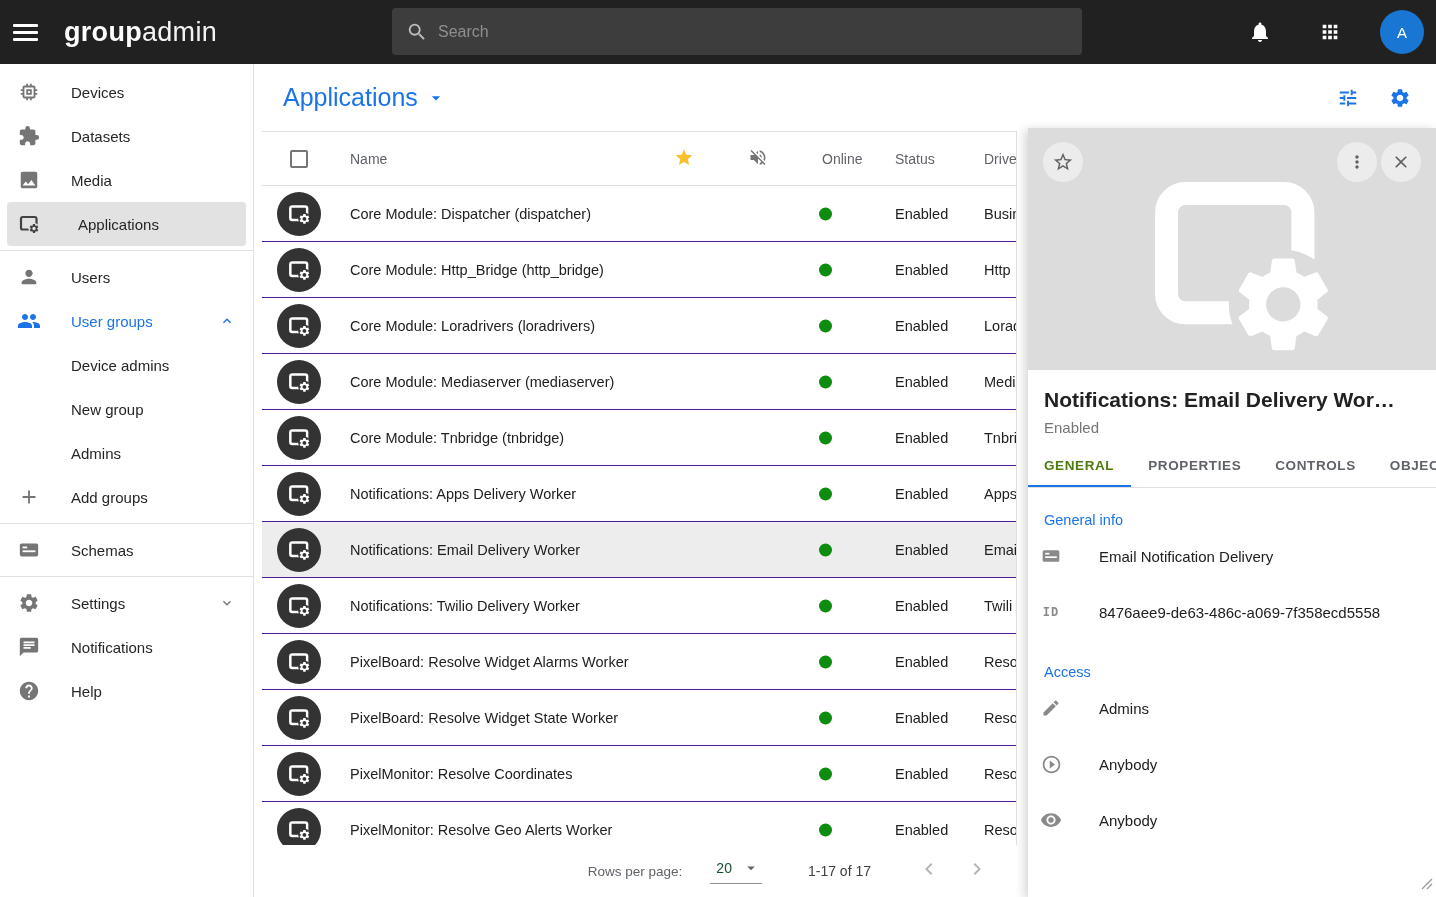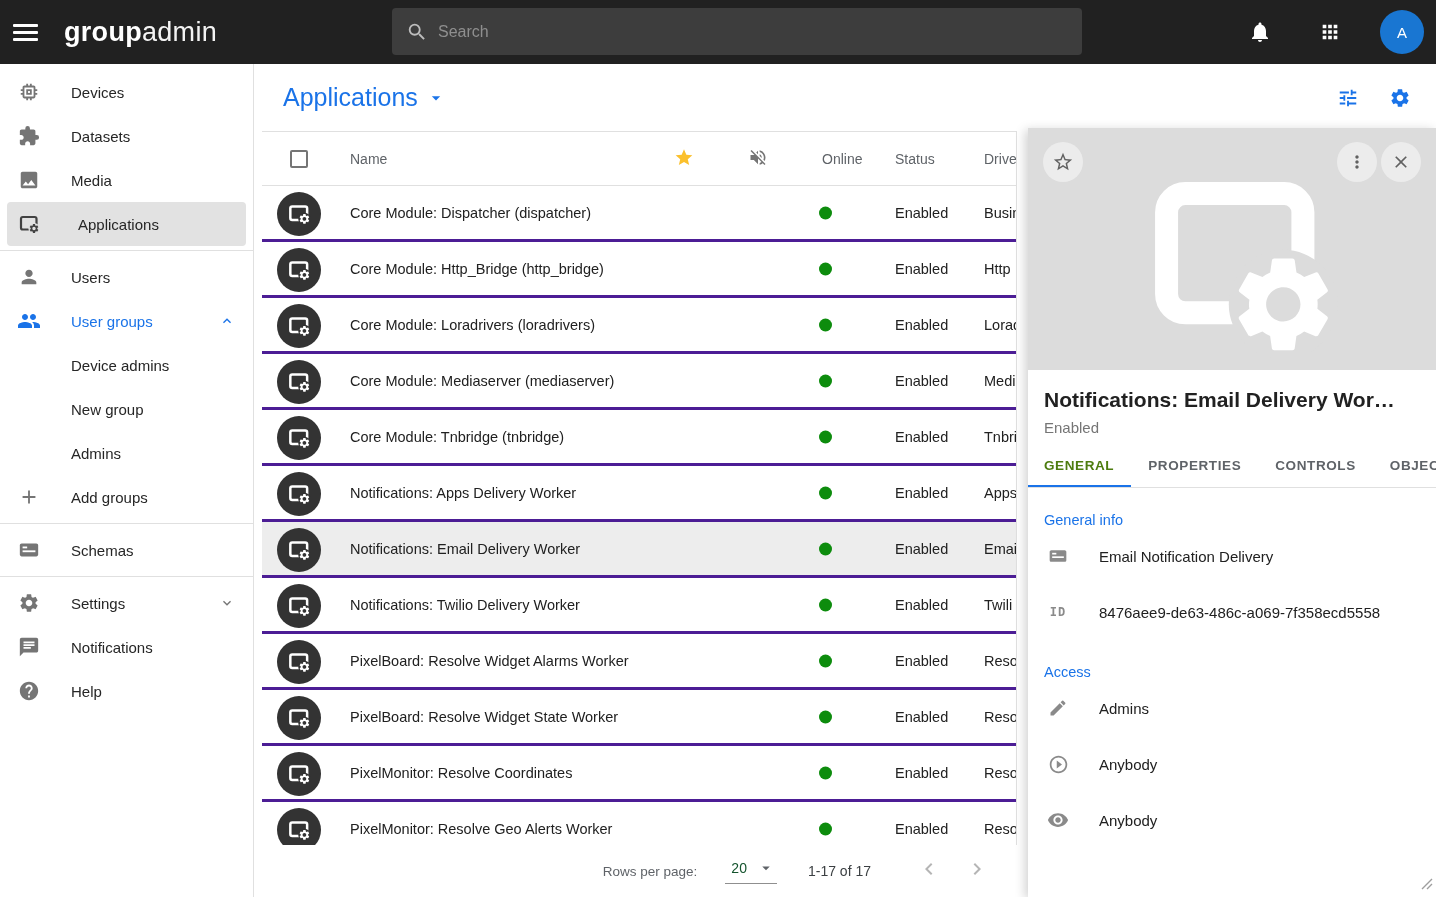--- a/index.html
+++ b/index.html
@@ -45,37 +45,37 @@
   .page-title .t { font-size:25px; font-weight:500; color:#1a73e8; }
   .head-actions { margin-left:auto; display:flex; gap:28px; padding-right:24px; }
 
   
   .table-wrap { position:absolute; left:262px; top:131px; width:755px; height:714px;
     border-top:1px solid #e0e0e0; border-right:1px solid #e0e0e0; overflow:hidden; background:#fff; }
   .thead { position:relative; height:54px; border-bottom:1px solid #e0e0e0; }
   .thead .hc { position:absolute; top:50%; transform:translateY(-50%); font-size:14px; color:#5f6368; white-space:nowrap; }
   .checkbox { position:absolute; left:28px; top:18px; width:18px; height:18px; border:2px solid #757575; border-radius:2px; cursor:pointer; }
   .rows-viewport { height:660px; overflow:hidden; }
-  .trow { position:relative; height:56px; border-bottom:3px solid #4c1d95; cursor:pointer; }
+  .trow { position:relative; height:56px; border-bottom:1px solid #4c1d95; cursor:pointer; }
   .trow.selected { background:#ededed; }
   .trow .app-circle { position:absolute; left:15px; top:6px; width:44px; height:44px; border-radius:50%;
     background:#333; display:flex; align-items:center; justify-content:center; }
   .trow .c-name { position:absolute; left:88px; top:50%; transform:translateY(-50%); font-size:14.5px; color:#212121; white-space:nowrap; }
   .trow .dot { position:absolute; left:557px; top:50%; transform:translateY(-50%); width:13px; height:13px; border-radius:50%; background:#0d8c0d; }
   .trow .c-status { position:absolute; left:633px; top:50%; transform:translateY(-50%); font-size:14.5px; color:#212121; }
   .trow .c-driver { position:absolute; left:722px; top:50%; transform:translateY(-50%); font-size:14.5px; color:#212121; white-space:nowrap; }
 
   
   .pagination { position:absolute; left:262px; top:845px; width:755px; height:52px; background:#fff;
     display:flex; align-items:center; justify-content:flex-end; padding-right:28px; }
   .pag-label { font-size:13.5px; color:#5f6368; }
   .rpp { display:flex; align-items:center; gap:10px; border-bottom:1px solid #8f8f8f; padding:0 2px 6px 6px;
     margin-left:28px; cursor:pointer; }
   .rpp .v { font-size:14px; color:#14532d; }
-  .pag-range { font-size:14px; color:#3c4043; margin-left:31px; }
+  .pag-range { font-size:14px; color:#3c4043; margin-left:46px; }
   .pag-chev { margin-left:46px; cursor:default; }
   .pag-chev + .pag-chev { margin-left:24px; }
 
   
   .panel { position:absolute; left:1028px; top:128px; width:408px; height:769px; background:#fff;
     box-shadow:-3px 2px 10px rgba(0,0,0,.18); z-index:40; overflow:hidden; }
   .banner { position:relative; height:242px; background:#dcdcdc; }
   .banner .glyph { position:absolute; left:50%; top:40px; transform:translateX(-47%); }
   .round-btn { position:absolute; width:40px; height:40px; border-radius:50%; background:#ececec;
     display:flex; align-items:center; justify-content:center; cursor:pointer; }
@@ -83,21 +83,21 @@
   .btn-more { right:59px; top:14px; }
   .btn-close { right:15px; top:14px; }
   .p-title { margin:18px 16px 0 16px; font-size:21px; font-weight:700; color:#212121; white-space:nowrap; overflow:hidden; }
   .p-sub { margin:7px 16px 0 16px; font-size:15px; color:#757575; }
   .tabs { display:flex; margin-top:22px; border-bottom:1px solid #e0e0e0; white-space:nowrap; }
   .tab { padding:0 17px 14px 17px; font-size:13.5px; font-weight:700; letter-spacing:.6px; color:#5f6368; cursor:pointer; }
   .tab:first-child { padding-left:16px; }
   .tab.active { color:#4d7c0f; box-shadow:inset 0 -2px 0 #1a73e8; }
   .sect-head { margin:24px 16px 0 16px; font-size:14.5px; font-weight:500; color:#1a73e8; }
   .info-row { position:relative; height:56px; }
-  .info-row .ico { position:absolute; left:19px; top:50%; transform:translateY(-50%); width:22px; height:22px;
+  .info-row .ico { position:absolute; left:12px; top:50%; transform:translateY(-50%); width:22px; height:22px;
     display:flex; align-items:center; justify-content:center; }
   .info-row .id-glyph { font-size:12px; font-weight:700; color:#8a8a8a; font-family:"DejaVu Sans Mono",monospace; letter-spacing:1px; }
   .info-row .val { position:absolute; left:71px; top:50%; transform:translateY(-50%); font-size:15px; color:#212121; white-space:nowrap; }
   .resize-handle { position:absolute; right:3px; bottom:3px; cursor:nwse-resize; }
 </style>
 </head>
 <body>
 
 <header class="topbar">
   <div class="hamburger">

